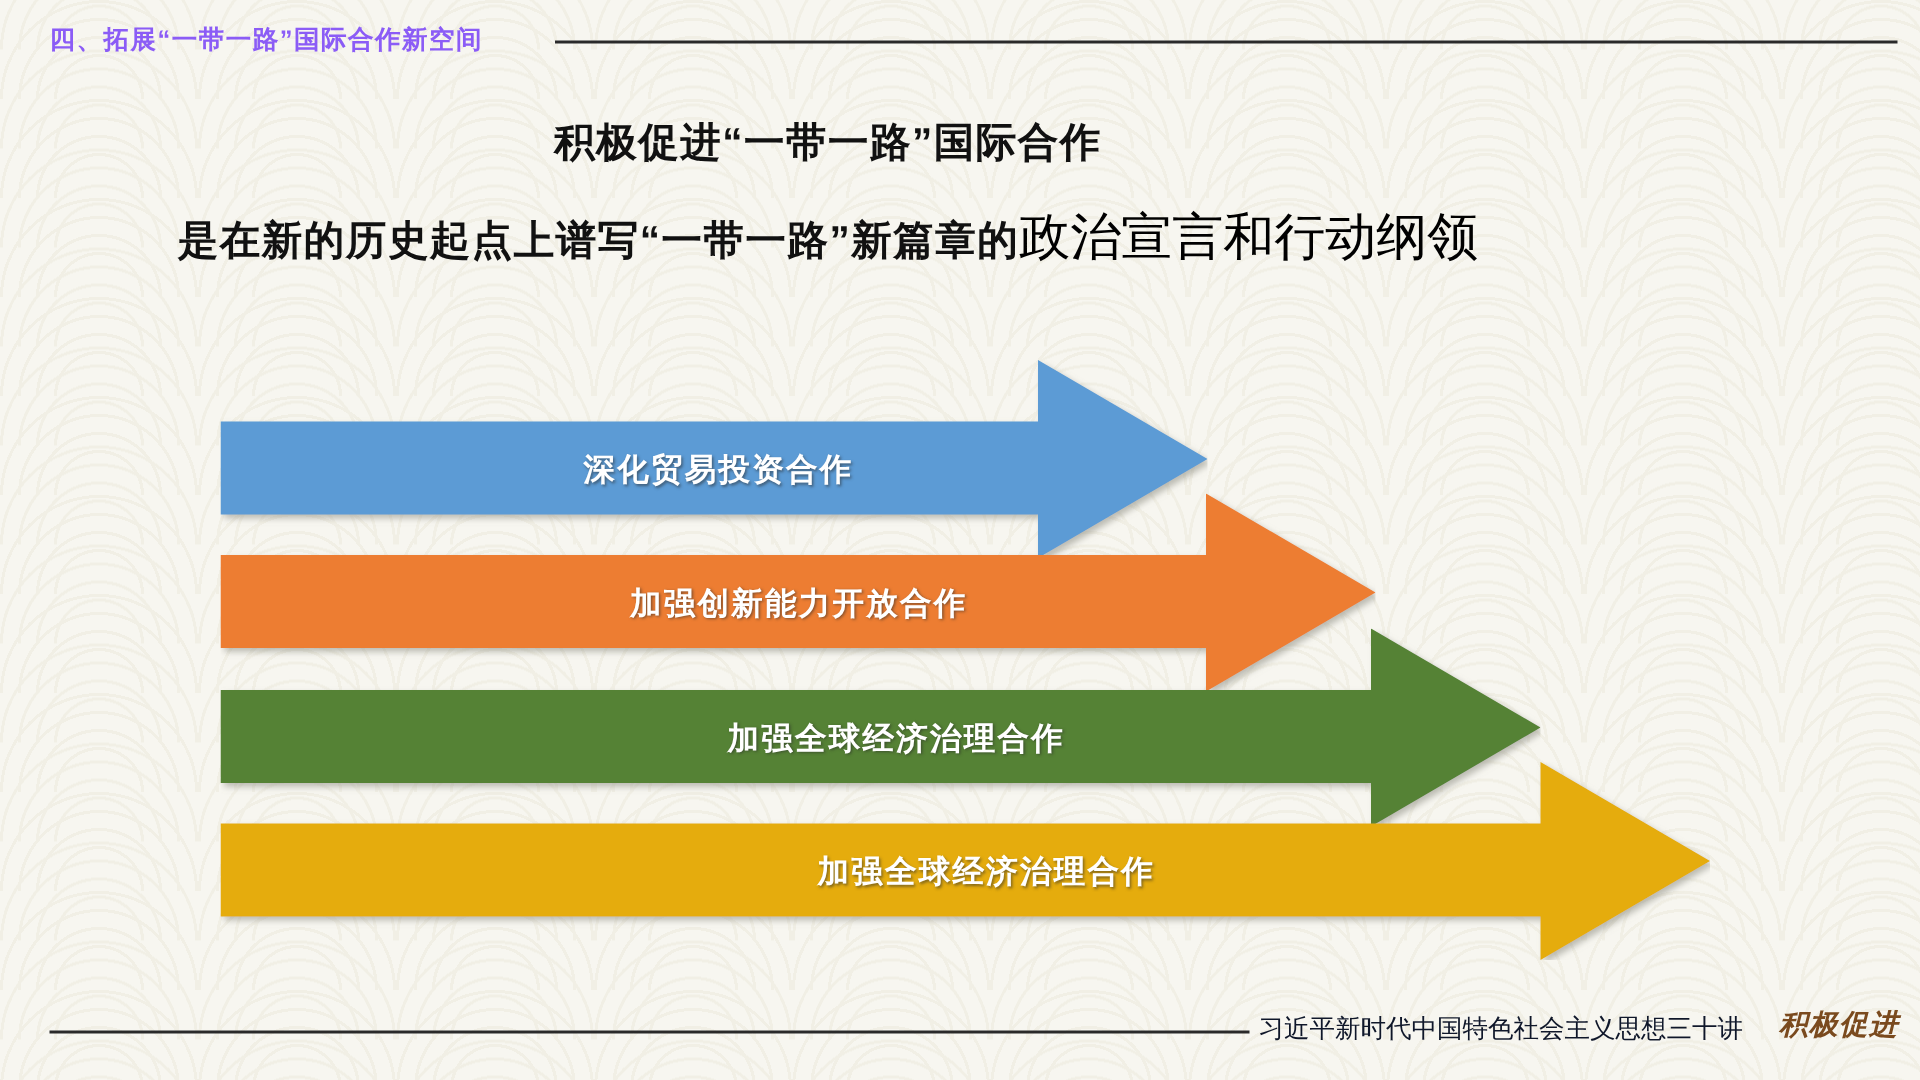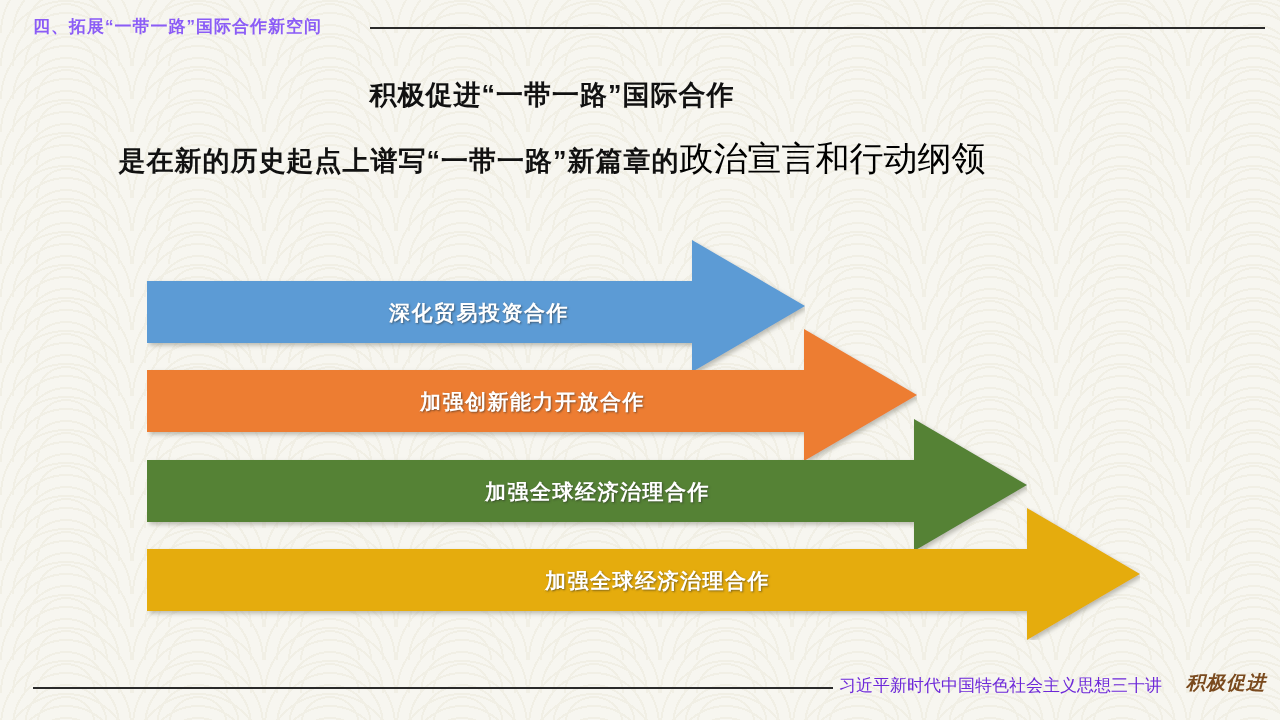--- a/index.html
+++ b/index.html
@@ -69,21 +69,21 @@
   }
 
   
   #footer { position:absolute; left:0; bottom:0; width:1280px; height:60px; }
   #footer-rule {
     position:absolute; left:33px; top:27px; width:800px; height:2px;
     background:#2a2a2a;
   }
   #footer-text {
     position:absolute; right:118px; top:14px;
-    font-size:17px; color:#6d28d9; letter-spacing:0px; white-space:nowrap;
+    font-size:17px; color:#0f172a; letter-spacing:0px; white-space:nowrap;
     font-family:"Liberation Serif", serif;
   }
   #footer-lecture {
     position:absolute; right:14px; top:10px;
     font-size:19px; color:#7a4a1e; letter-spacing:1px; white-space:nowrap;
     font-family:"Liberation Serif", serif; font-weight:bold; font-style:italic;
   }
 </style>
 </head>
 <body>

